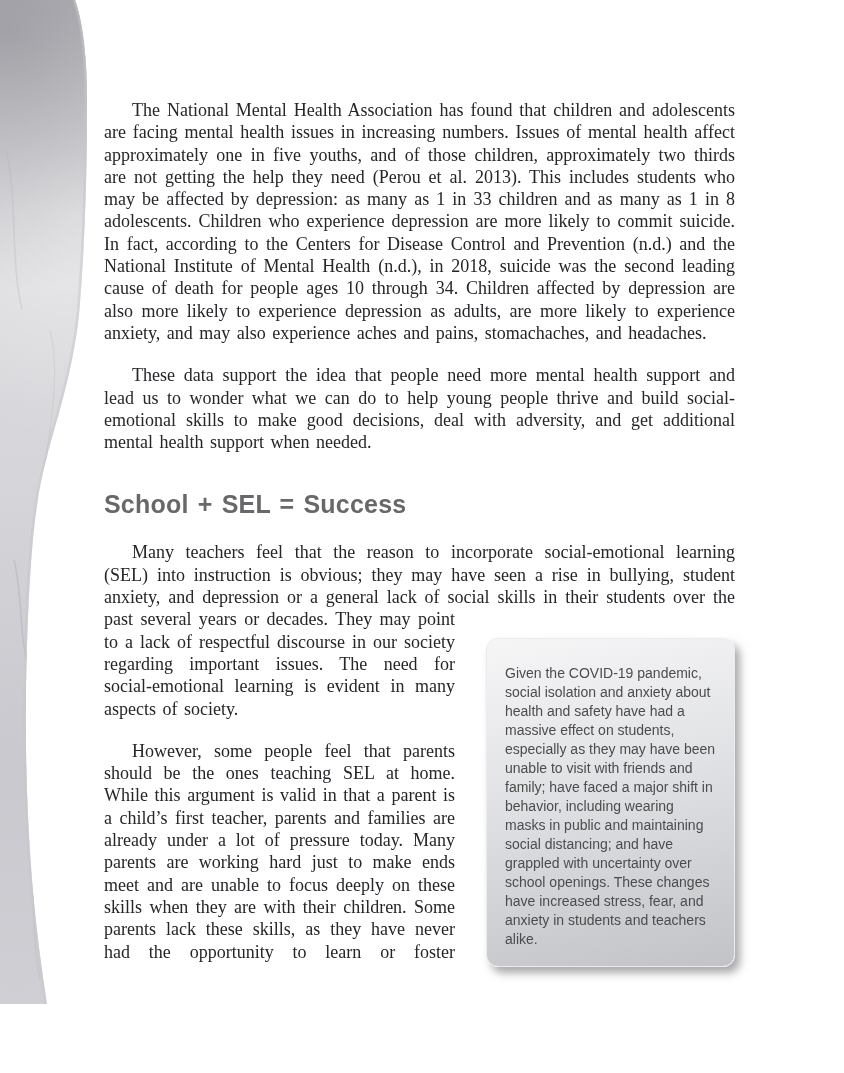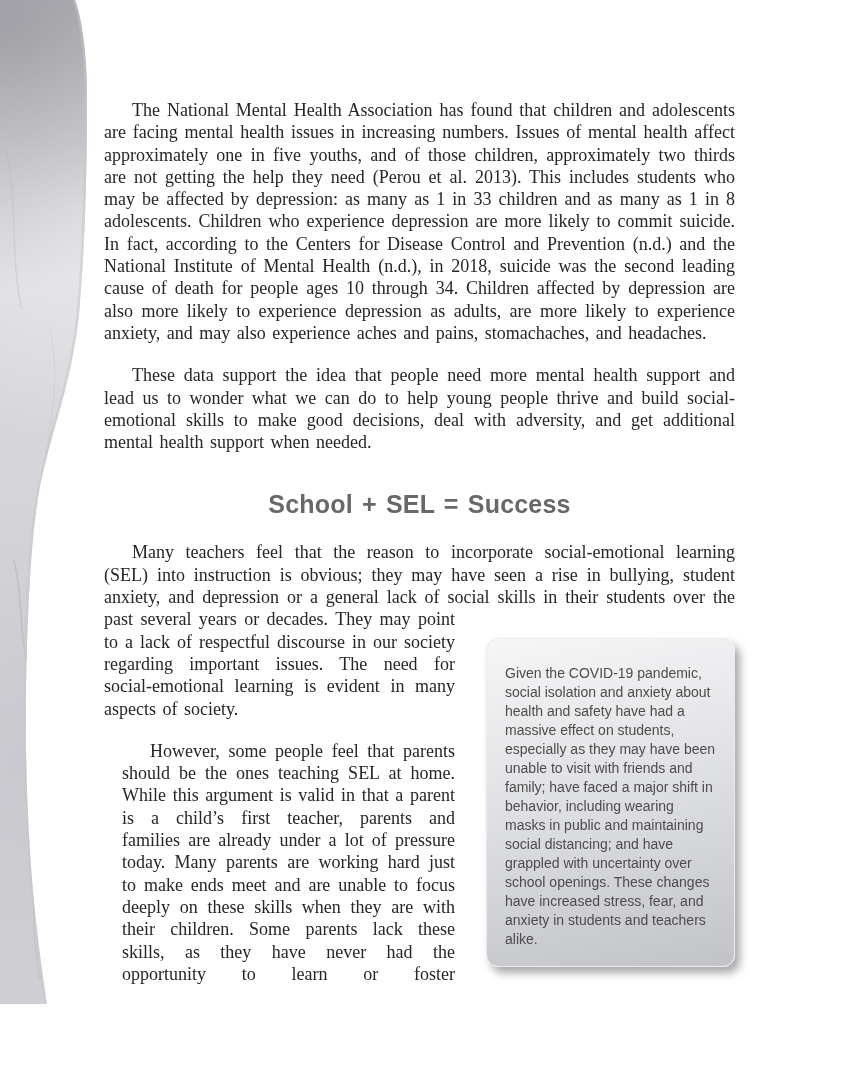--- a/index.html
+++ b/index.html
@@ -28,30 +28,29 @@
     text-align: justify;
     word-spacing: 2px;
   }
   .content p {
     margin: 0 0 20px 0;
     text-indent: 28px;
   }
   .content p.continued {
     text-align-last: justify;
     margin-bottom: 0;
-    margin-left: 18px;
   }
   h2.section-heading {
     font-family: "Liberation Sans", sans-serif;
     font-weight: bold;
     font-size: 25px;
     line-height: 30px;
     color: #68686b;
     margin: 36px 0 22px 0;
-    text-align: center;
+    text-align: left;
     letter-spacing: 0.2px;
   }
   .float-spacer {
     float: right;
     width: 0;
     height: 67px;
   }
   .callout {
     float: right;
     clear: right;

